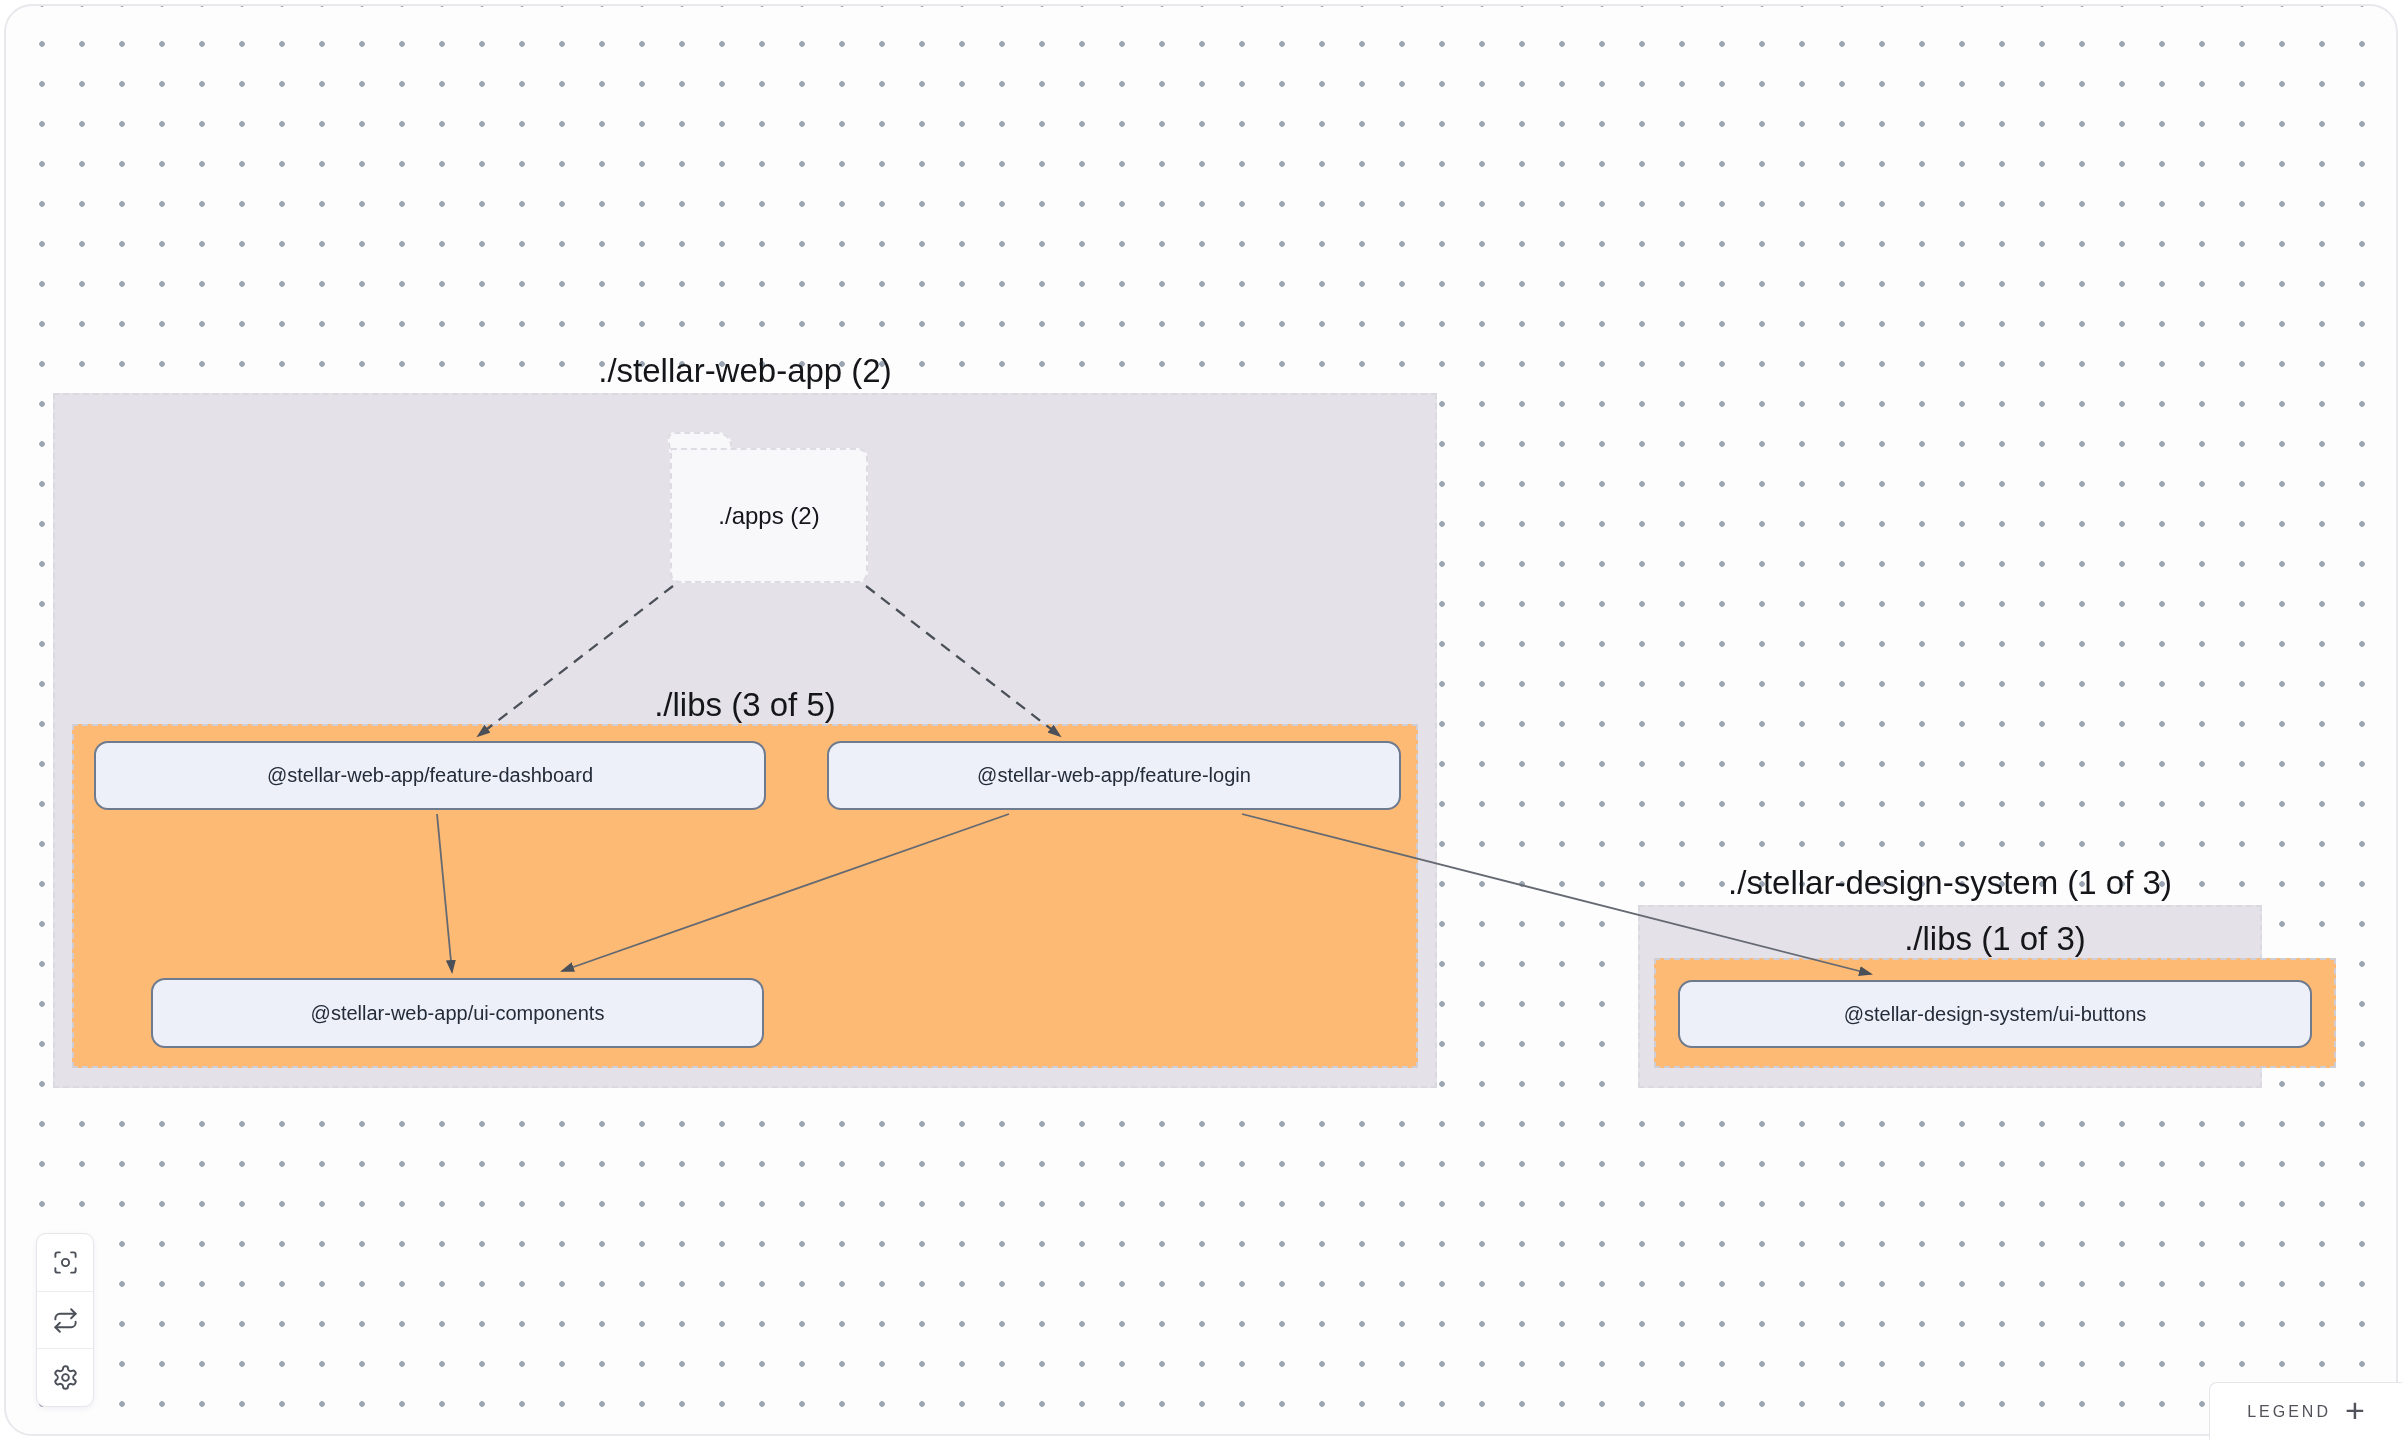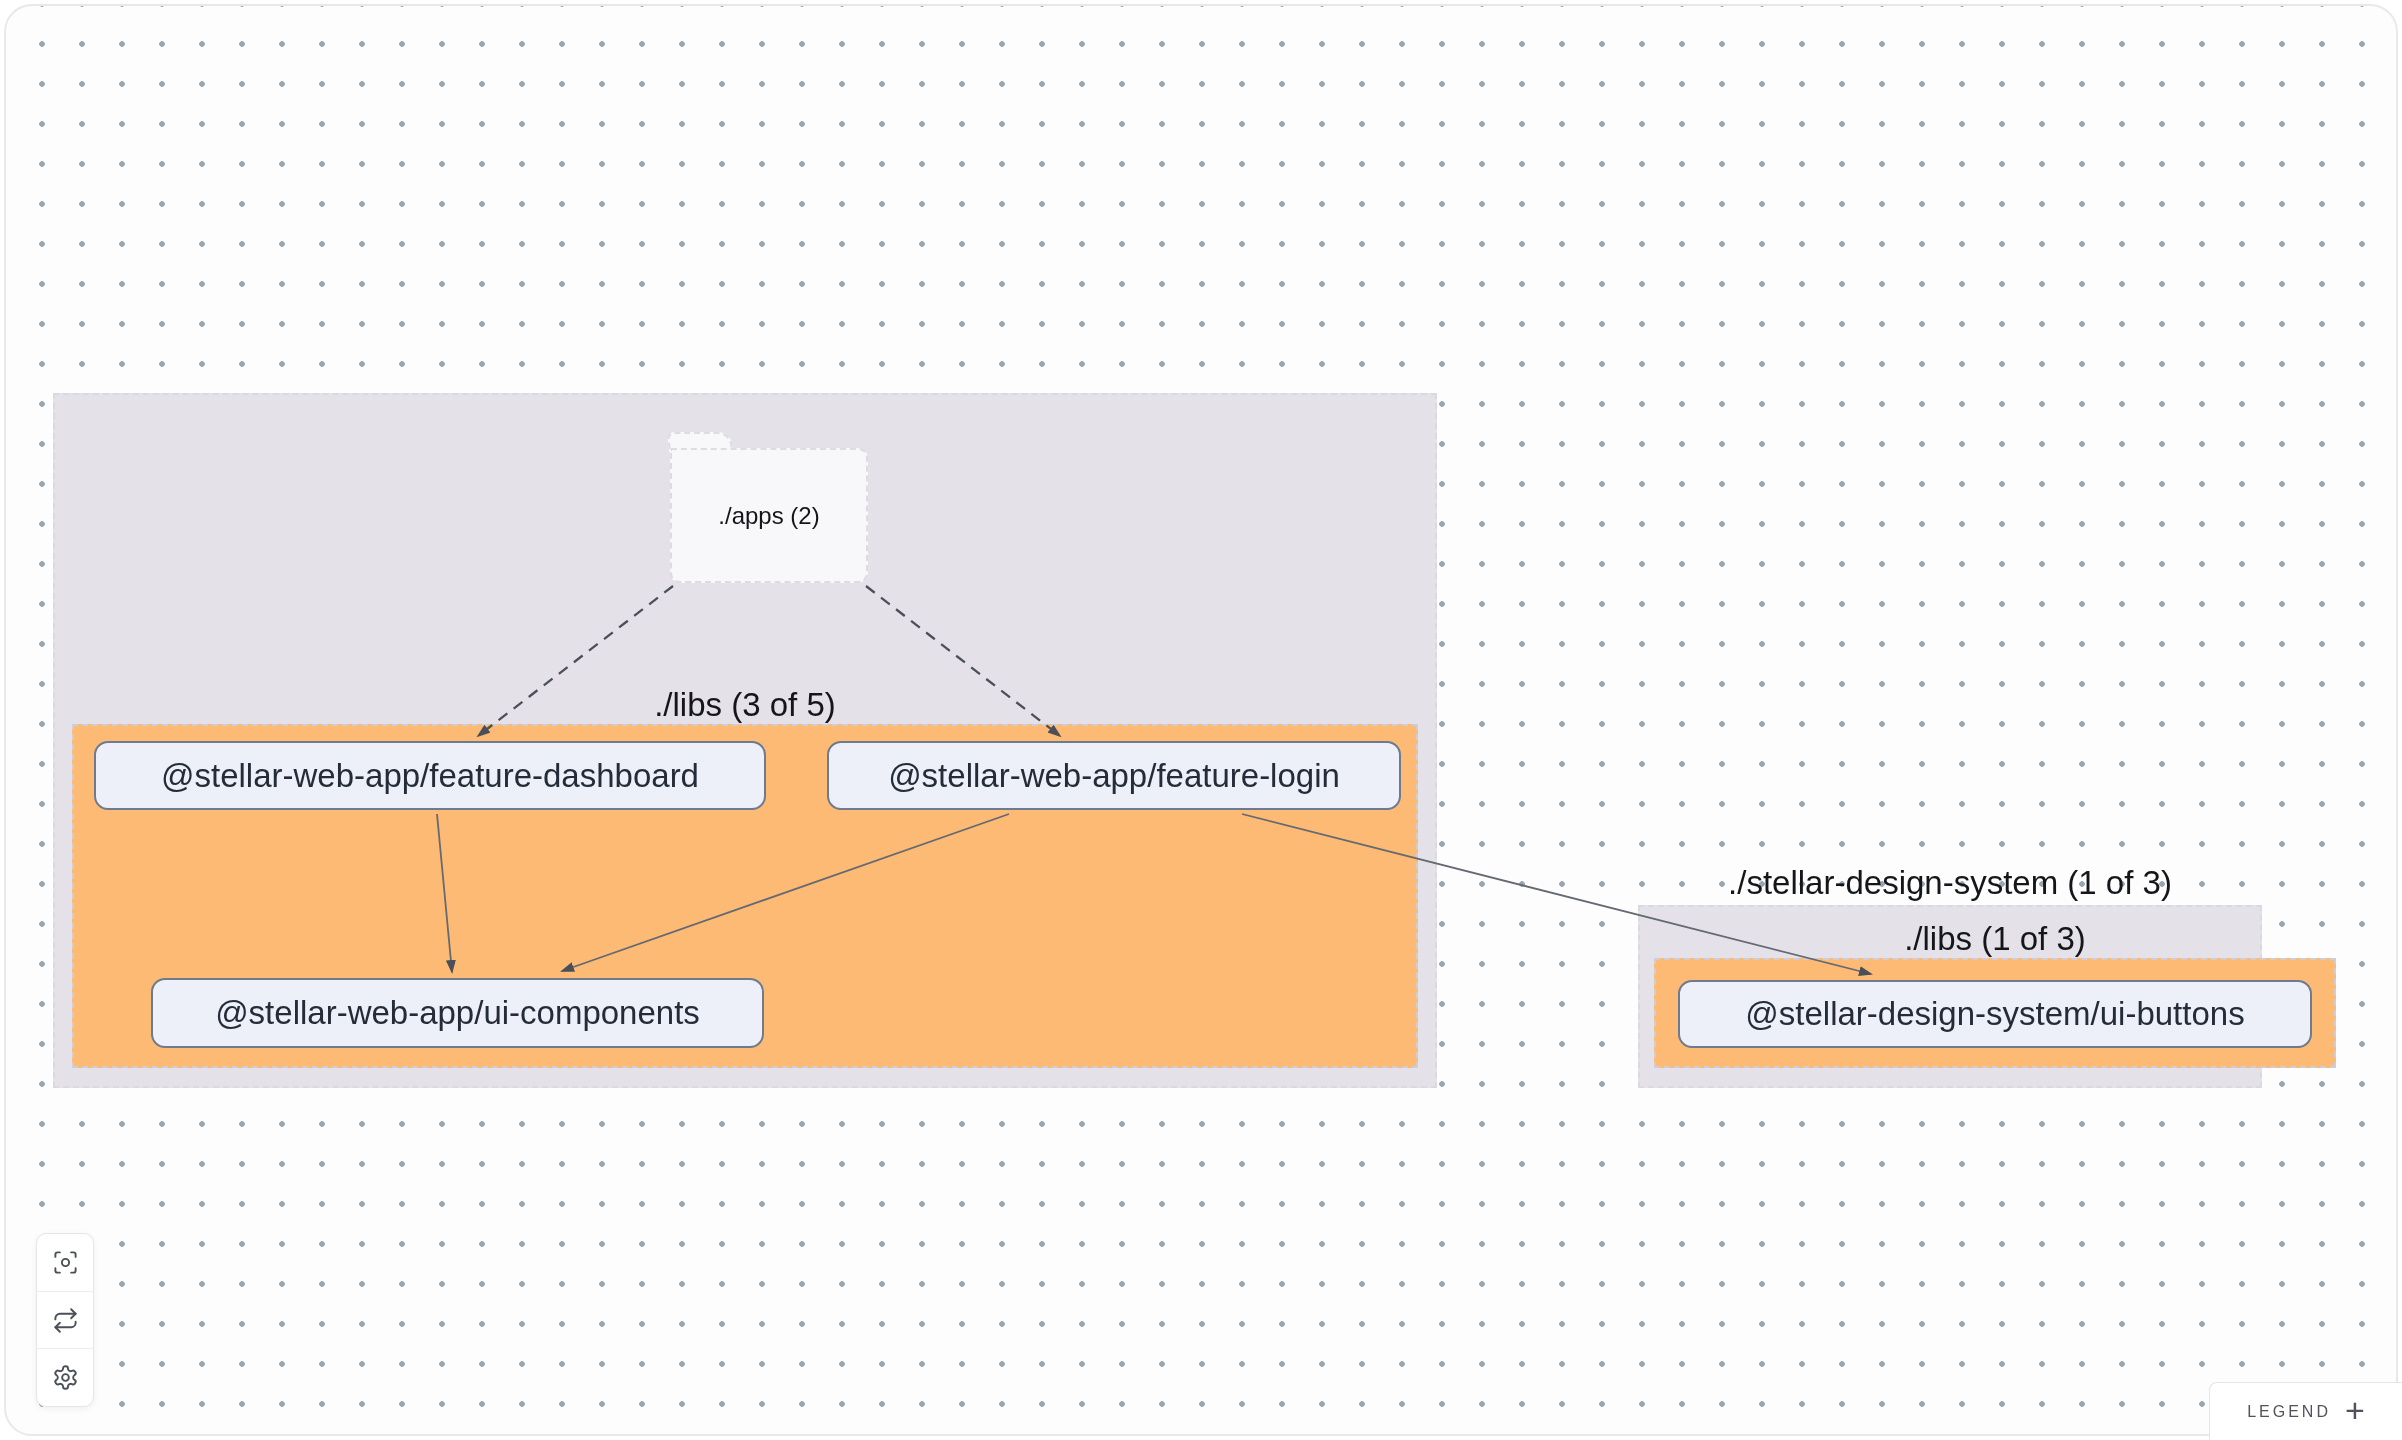--- a/index.html
+++ b/index.html
@@ -73,21 +73,21 @@
   }
   .folder-label { font-size: 24px; color: #151619; white-space: nowrap; }
 
   
   .node {
     position: absolute;
     background: #edf0f8;
     border: 2px solid #6e7a8e;
     border-radius: 14px;
     display: flex; align-items: center; justify-content: center;
-    font-size: 33px; color: #252c39;
+    font-size: 20px; color: #252c39;
     white-space: nowrap;
     cursor: pointer;
   }
   #node-feature-dashboard { left: 20px;  top: 15px;  width: 672px; height: 69px; }
   #node-feature-login     { left: 753px; top: 15px;  width: 574px; height: 69px; }
   #node-ui-components     { left: 77px;  top: 252px; width: 613px; height: 70px; }
   #node-ui-buttons        { left: 22px;  top: 20px;  width: 634px; height: 68px; }
 
   
   .edges {
@@ -135,20 +135,21 @@
   }
   .legend-label { font-size: 16px; letter-spacing: 3px; color: #52525b; }
   .legend-plus  { font-size: 34px; font-weight: 300; color: #52525b; line-height: 1; margin-top: -3px; }
 </style>
 </head>
 <body>
 
 <div class="canvas"></div>
 
 <div class="group" id="group-web-app">
+  <div class="group-label">./stellar-web-app (2)</div>
 
   <div class="folder">
     <div class="folder-tab"></div>
     <div class="folder-body">
       <span class="folder-label">./apps (2)</span>
     </div>
   </div>
 
   <div class="libs-box" id="libs-web-app">
     <div class="libs-label">./libs (3 of 5)</div>

